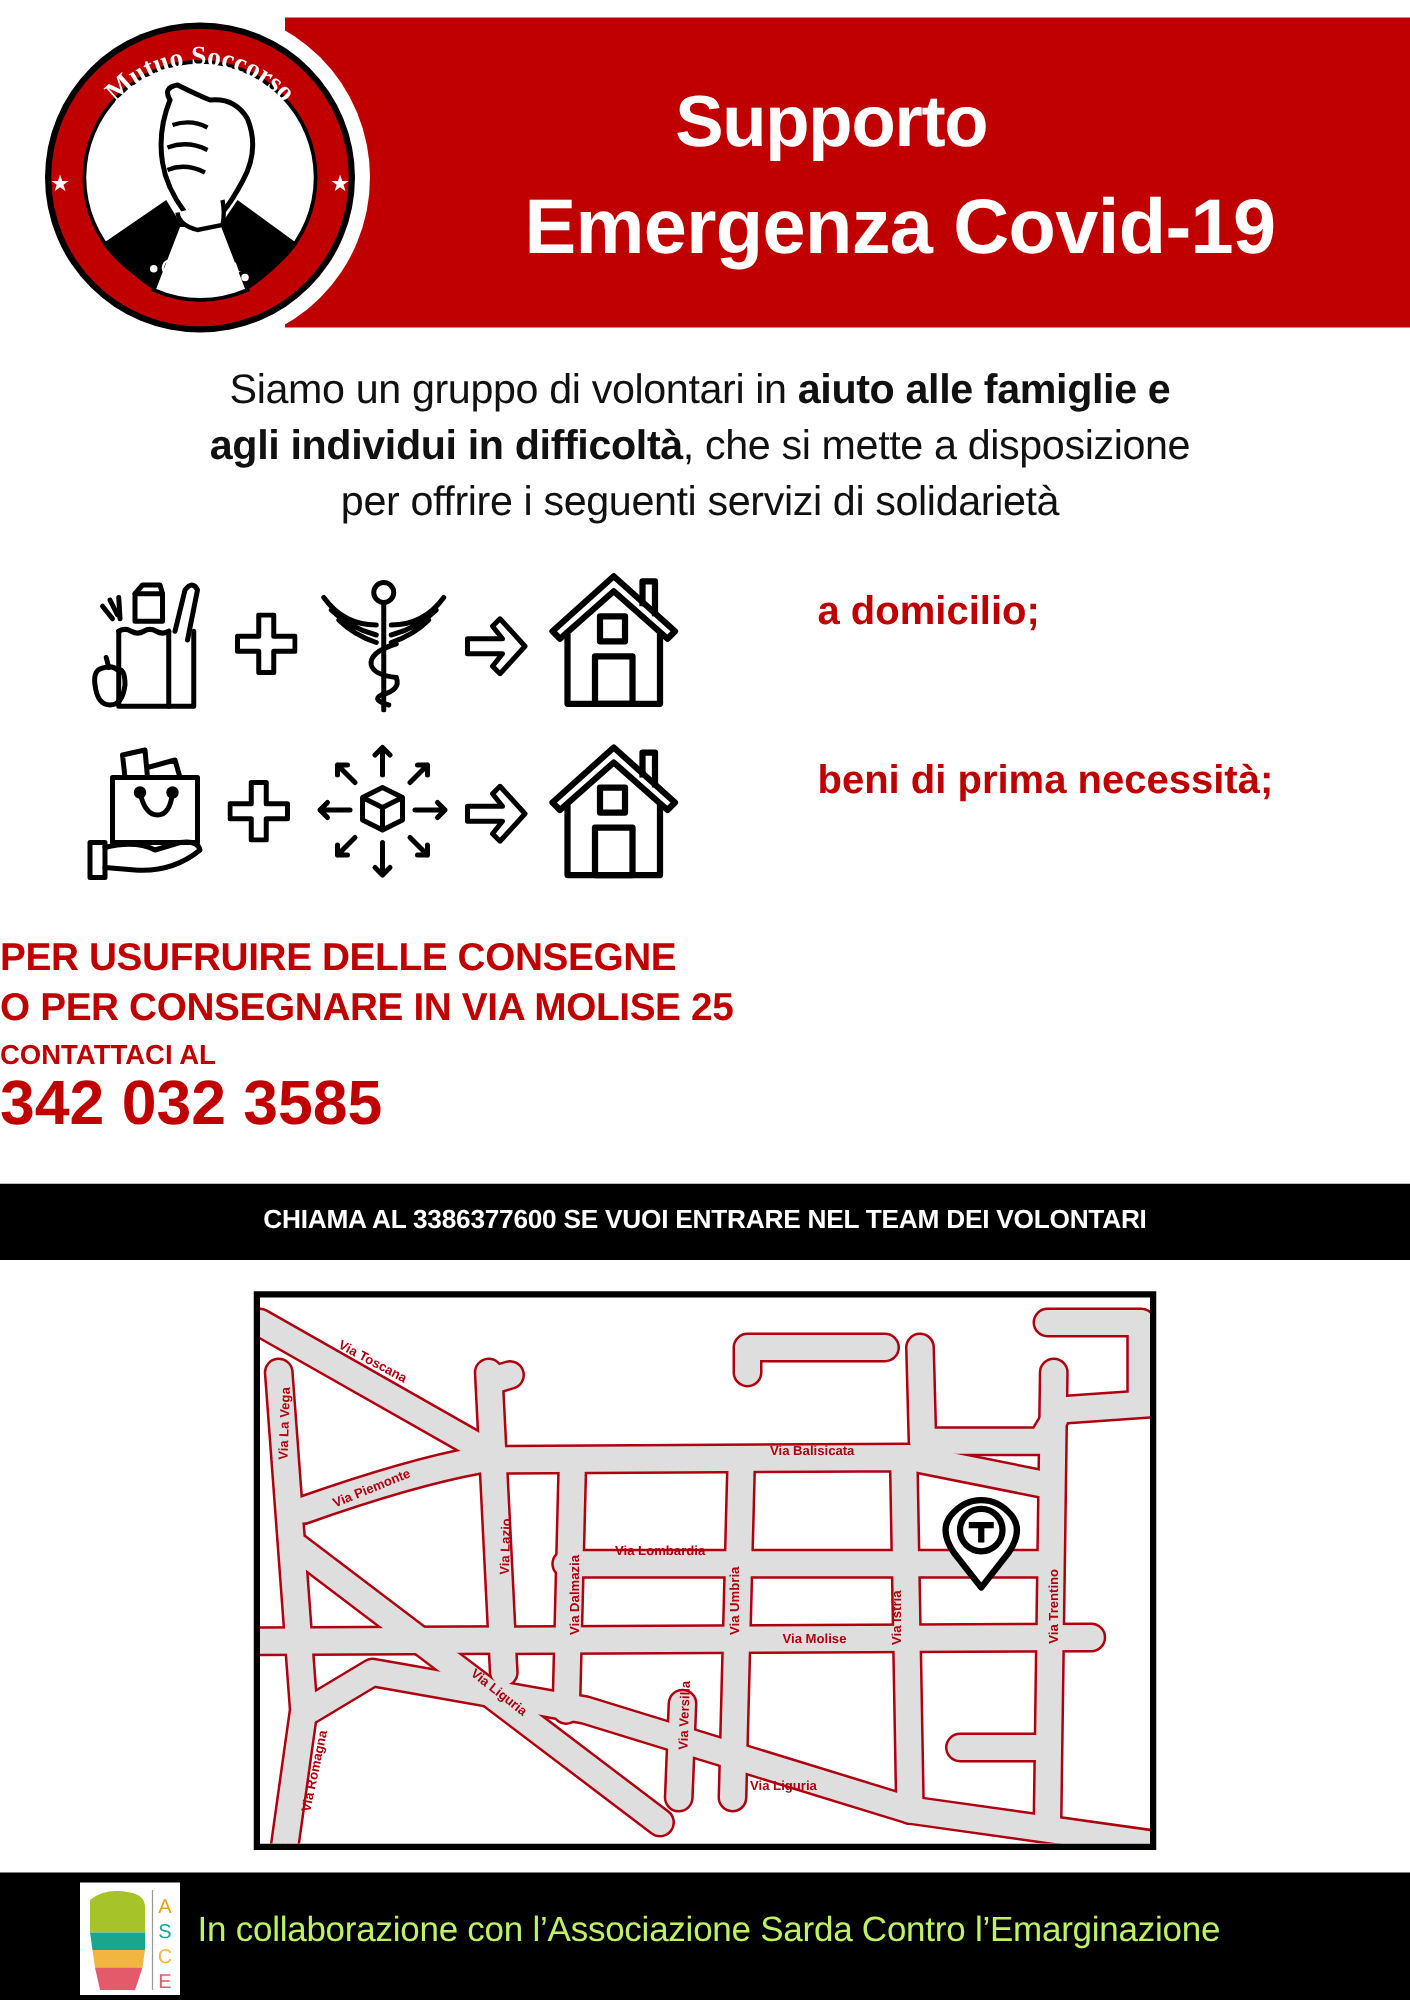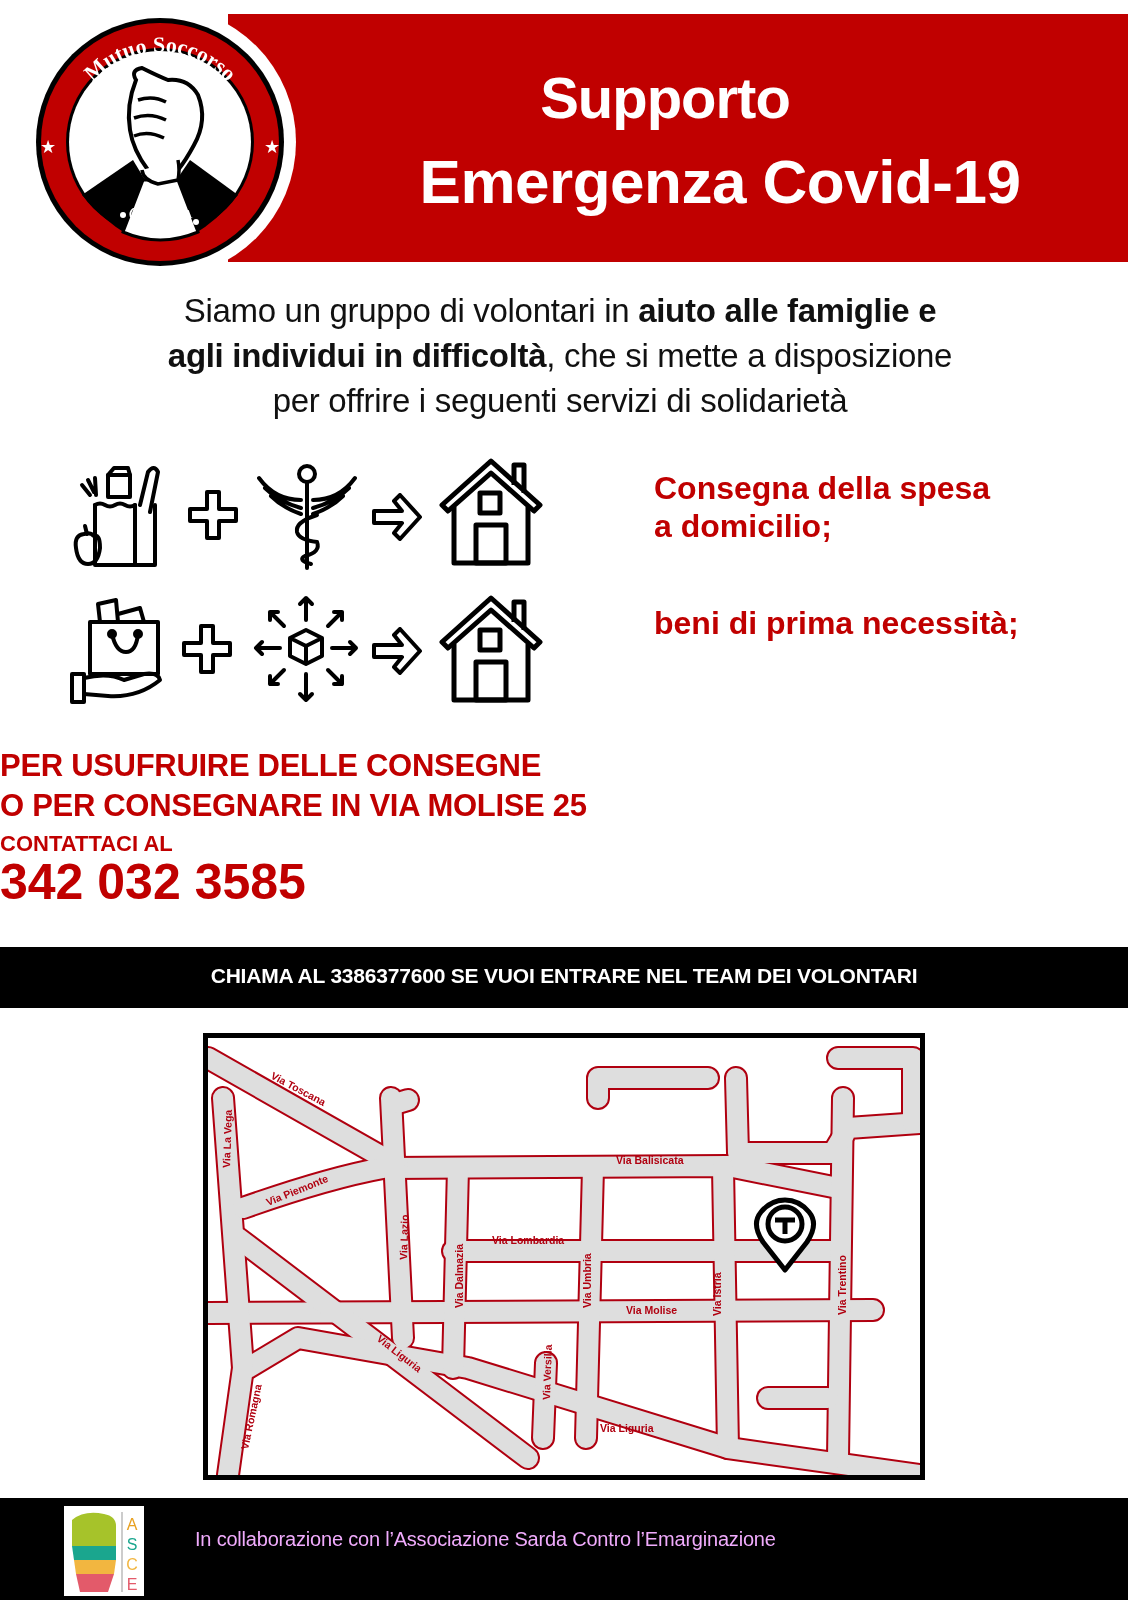--- a/index.html
+++ b/index.html
@@ -45,21 +45,21 @@
 
   
   .black-bar { position: absolute; left: 0; width: 1128px; background: #000; color: #fff; }
   .volunteer-bar { top: 947px; height: 61px; }
   .volunteer-bar span {
     position: absolute; left: 0; width: 1128px; top: 17px; text-align: center;
     font-size: 21px; font-weight: 700; letter-spacing: -0.2px;
   }
   .footer-bar { top: 1498px; height: 102px; }
   .footer-text {
-    position: absolute; left: 158px; top: 30px; font-size: 20px; color: #f0abfc; letter-spacing: -0.2px; margin-left: 37px;
+    position: absolute; left: 158px; top: 30px; font-size: 28px; color: #bef264; letter-spacing: -0.2px;
   }
   .asce-logo { position: absolute; left: 64px; top: 8px; width: 80px; height: 90px; background: #fff; }
 
   
   .map-frame {
     position: absolute; left: 203px; top: 1033px; width: 722px; height: 447px;
     border: 5px solid #000; background: #fff; overflow: hidden;
   }
   .map-frame svg { position: absolute; left: 0; top: 0; }
   .street-label { font-family: "Liberation Sans", sans-serif; font-size: 10.5px; fill: #b00010; font-weight: 700; }
@@ -141,21 +141,20 @@
     <path d="M2 18 H30 L22 8 L28 2 L48 24 L28 46 L22 40 L30 30 H2Z"></path>
   </svg>
   <svg class="icon" style="left:378px;top:2px" width="106" height="110" viewBox="0 0 106 110" fill="none" stroke="#000" stroke-width="5" stroke-linejoin="round">
     <path d="M4 48 L53 4 L102 48 L96 54 L53 16 L10 54Z"></path>
     <path d="M76 28 V8 H86 V36"></path>
     <path d="M16 50 V106 H90 V50"></path>
     <rect x="42" y="36" width="20" height="20"></rect>
     <rect x="38" y="68" width="30" height="38"></rect>
   </svg>
   <div class="service-text" style="top:14px;">
-    <div>Consegna della spesa</div>
     <div>a domicilio;</div>
   </div>
 </div>
 
 <div class="service-row" style="top:592px;">
   <svg class="icon" style="left:8px;top:2px" width="102" height="110" viewBox="0 0 102 110" fill="none" stroke="#000" stroke-width="4" stroke-linejoin="round" stroke-linecap="round">
     <path d="M22 28 L90 28 L90 80 L22 80Z"></path>
     <path d="M32 28 L30 10 L48 6 L50 28 M50 20 L72 14 L76 28"></path>
     <path d="M44 40 Q48 58 58 58 Q68 58 70 40"></path>
     <circle cx="44" cy="40" r="3"></circle>

